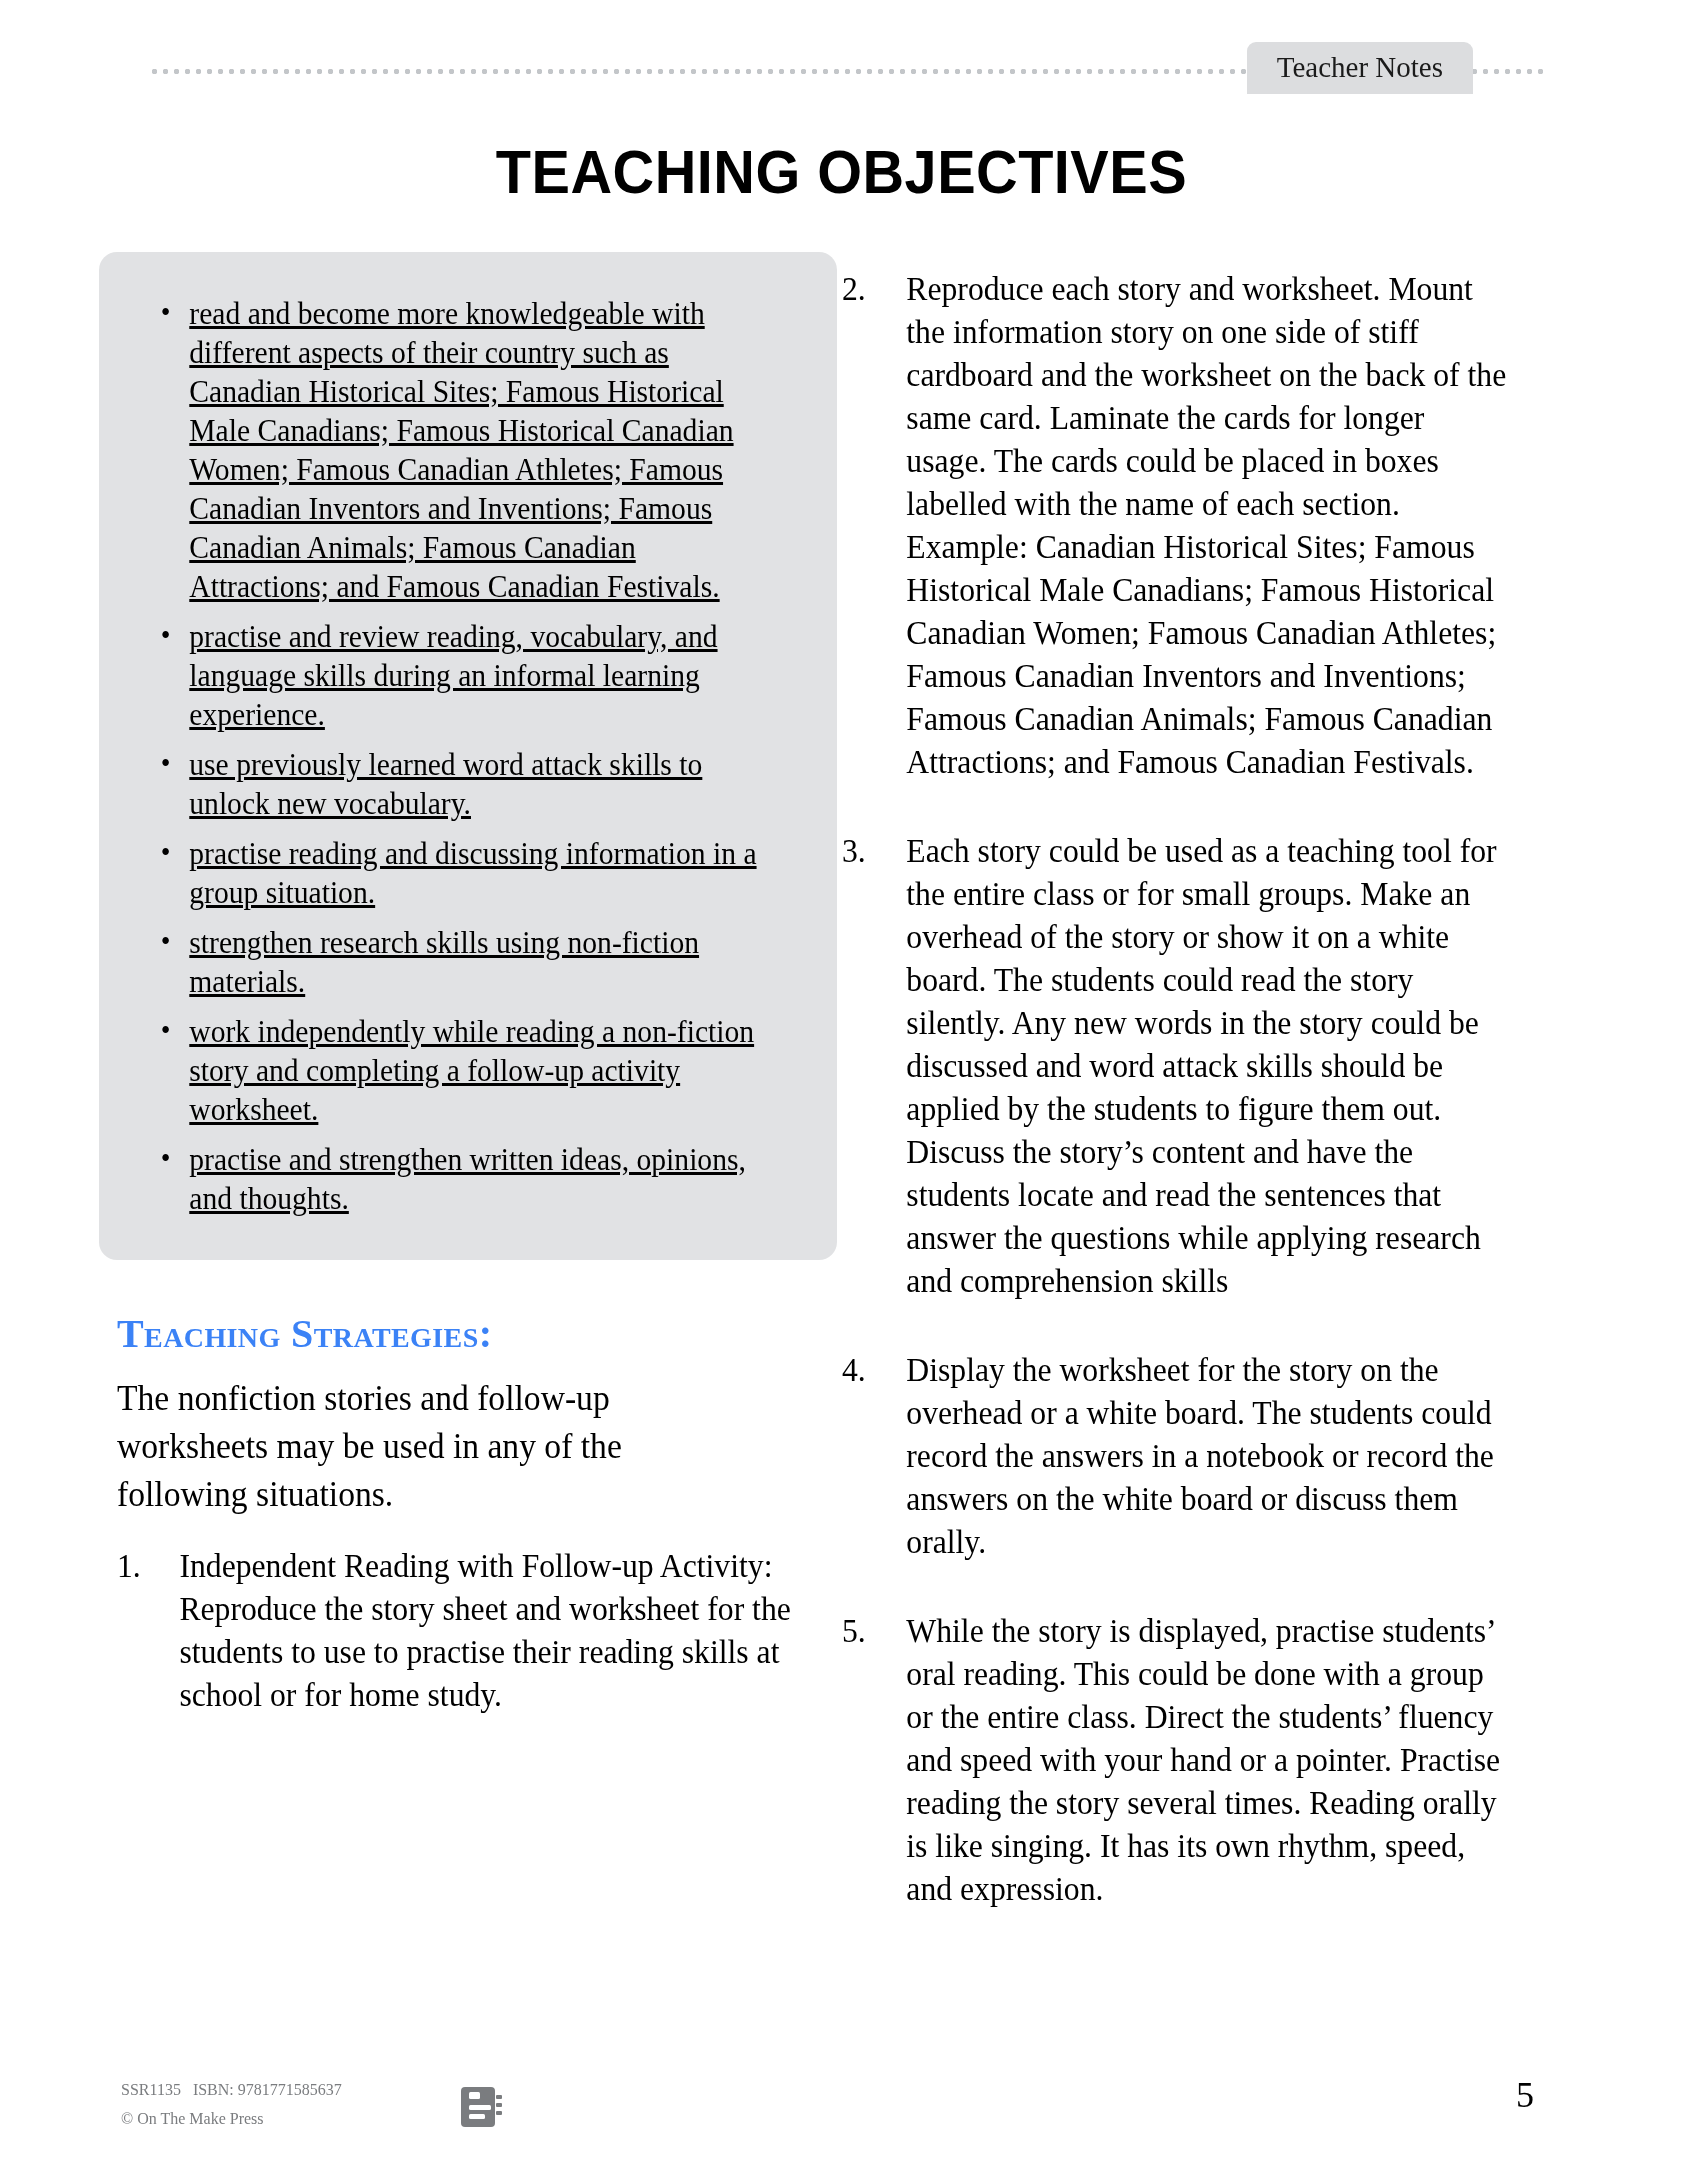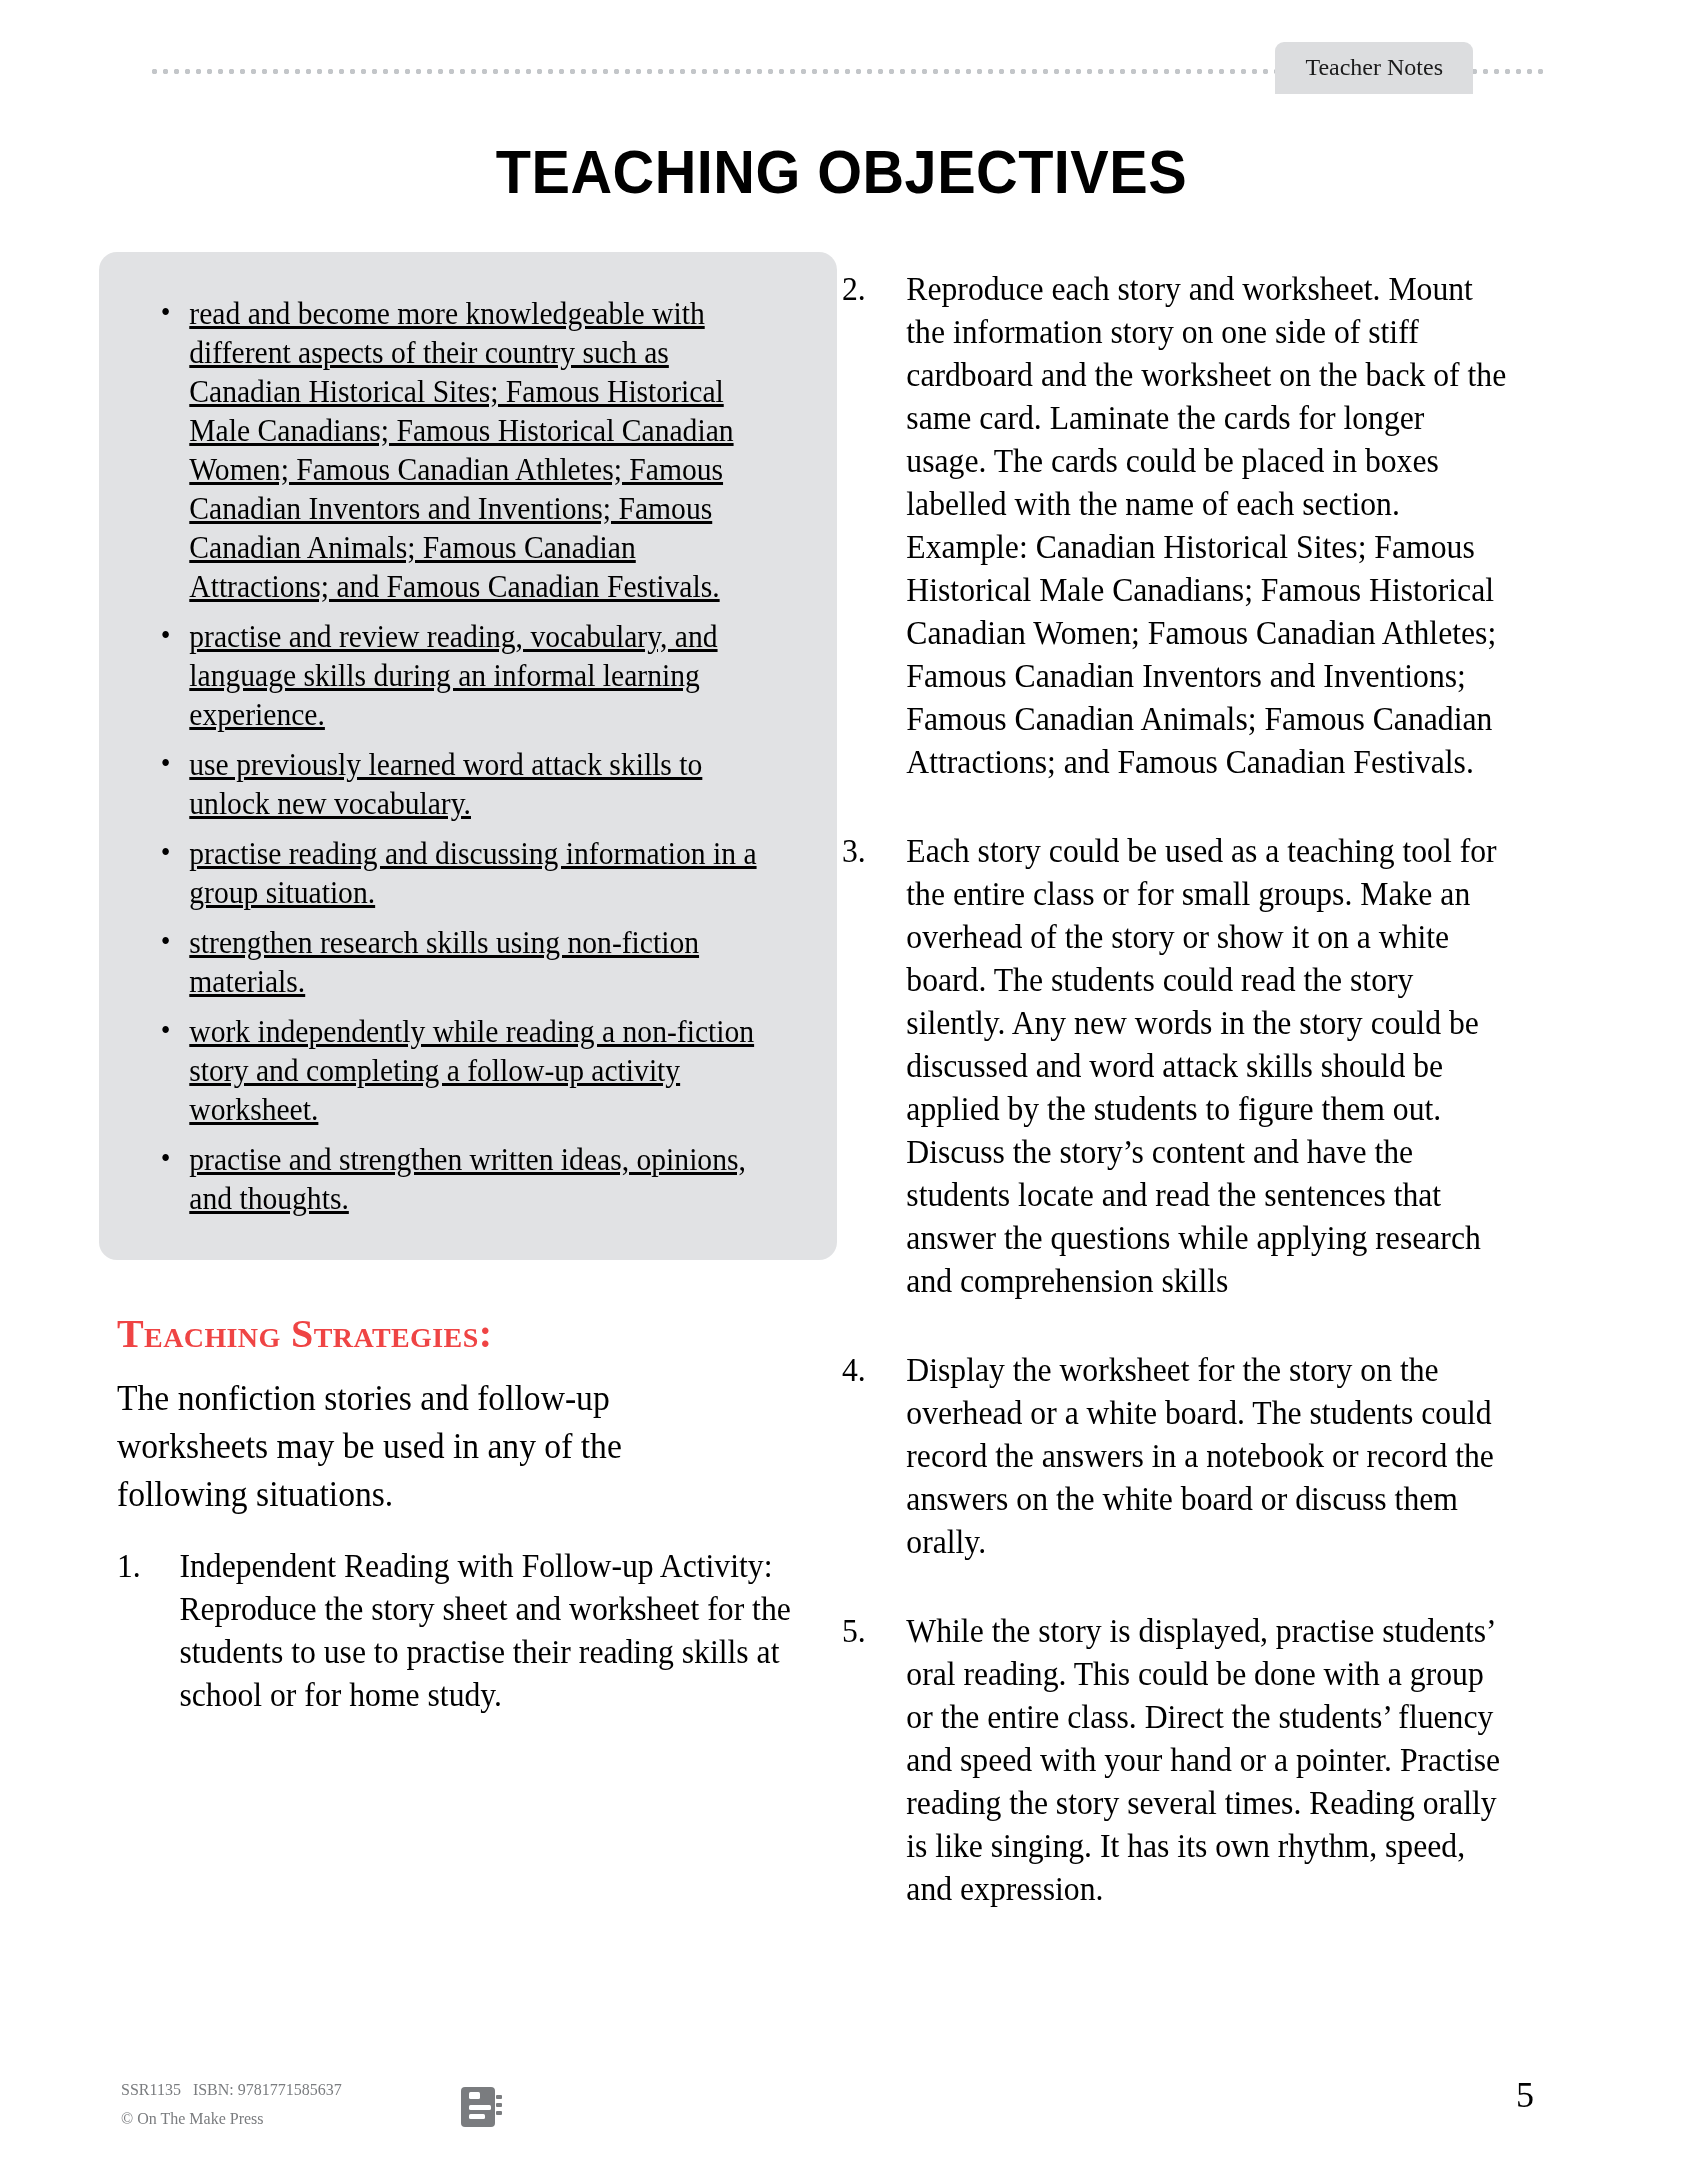--- a/index.html
+++ b/index.html
@@ -45,21 +45,21 @@
     background-repeat: repeat-x;
   }
   .tab-teacher-notes {
     position: absolute;
     top: 0;
     right: 74px;
     background: #dcdddf;
     border-radius: 9px 9px 0 0;
     padding: 9px 30px 11px 30px;
     font-family: "Liberation Serif", "DejaVu Serif", serif;
-    font-size: 24px;
+    font-size: 29px;
     line-height: 32px;
     color: #1b1b1b;
     white-space: nowrap;
   }
 
   
   .page-title {
     position: absolute;
     top: 137px;
     left: 0;
@@ -145,21 +145,21 @@
     margin-top: 51px;
   }
   .strategies-heading {
     font-family: "Liberation Serif", "DejaVu Serif", serif;
     font-weight: bold;
     font-size: 40px;
     line-height: 46px;
     font-variant: small-caps;
     letter-spacing: 0.4px;
     margin: 0 0 18px 18px;
-    color: #ef4444;
+    color: #3b82f6;
   }
   .strategies-intro {
     margin: 0 0 26px 18px;
     font-size: 35px;
     line-height: 48px;
     font-family: "Liberation Serif", "DejaVu Serif", serif;
     width: 653px;
     transform: scaleX(0.96);
     transform-origin: left top;
   }

